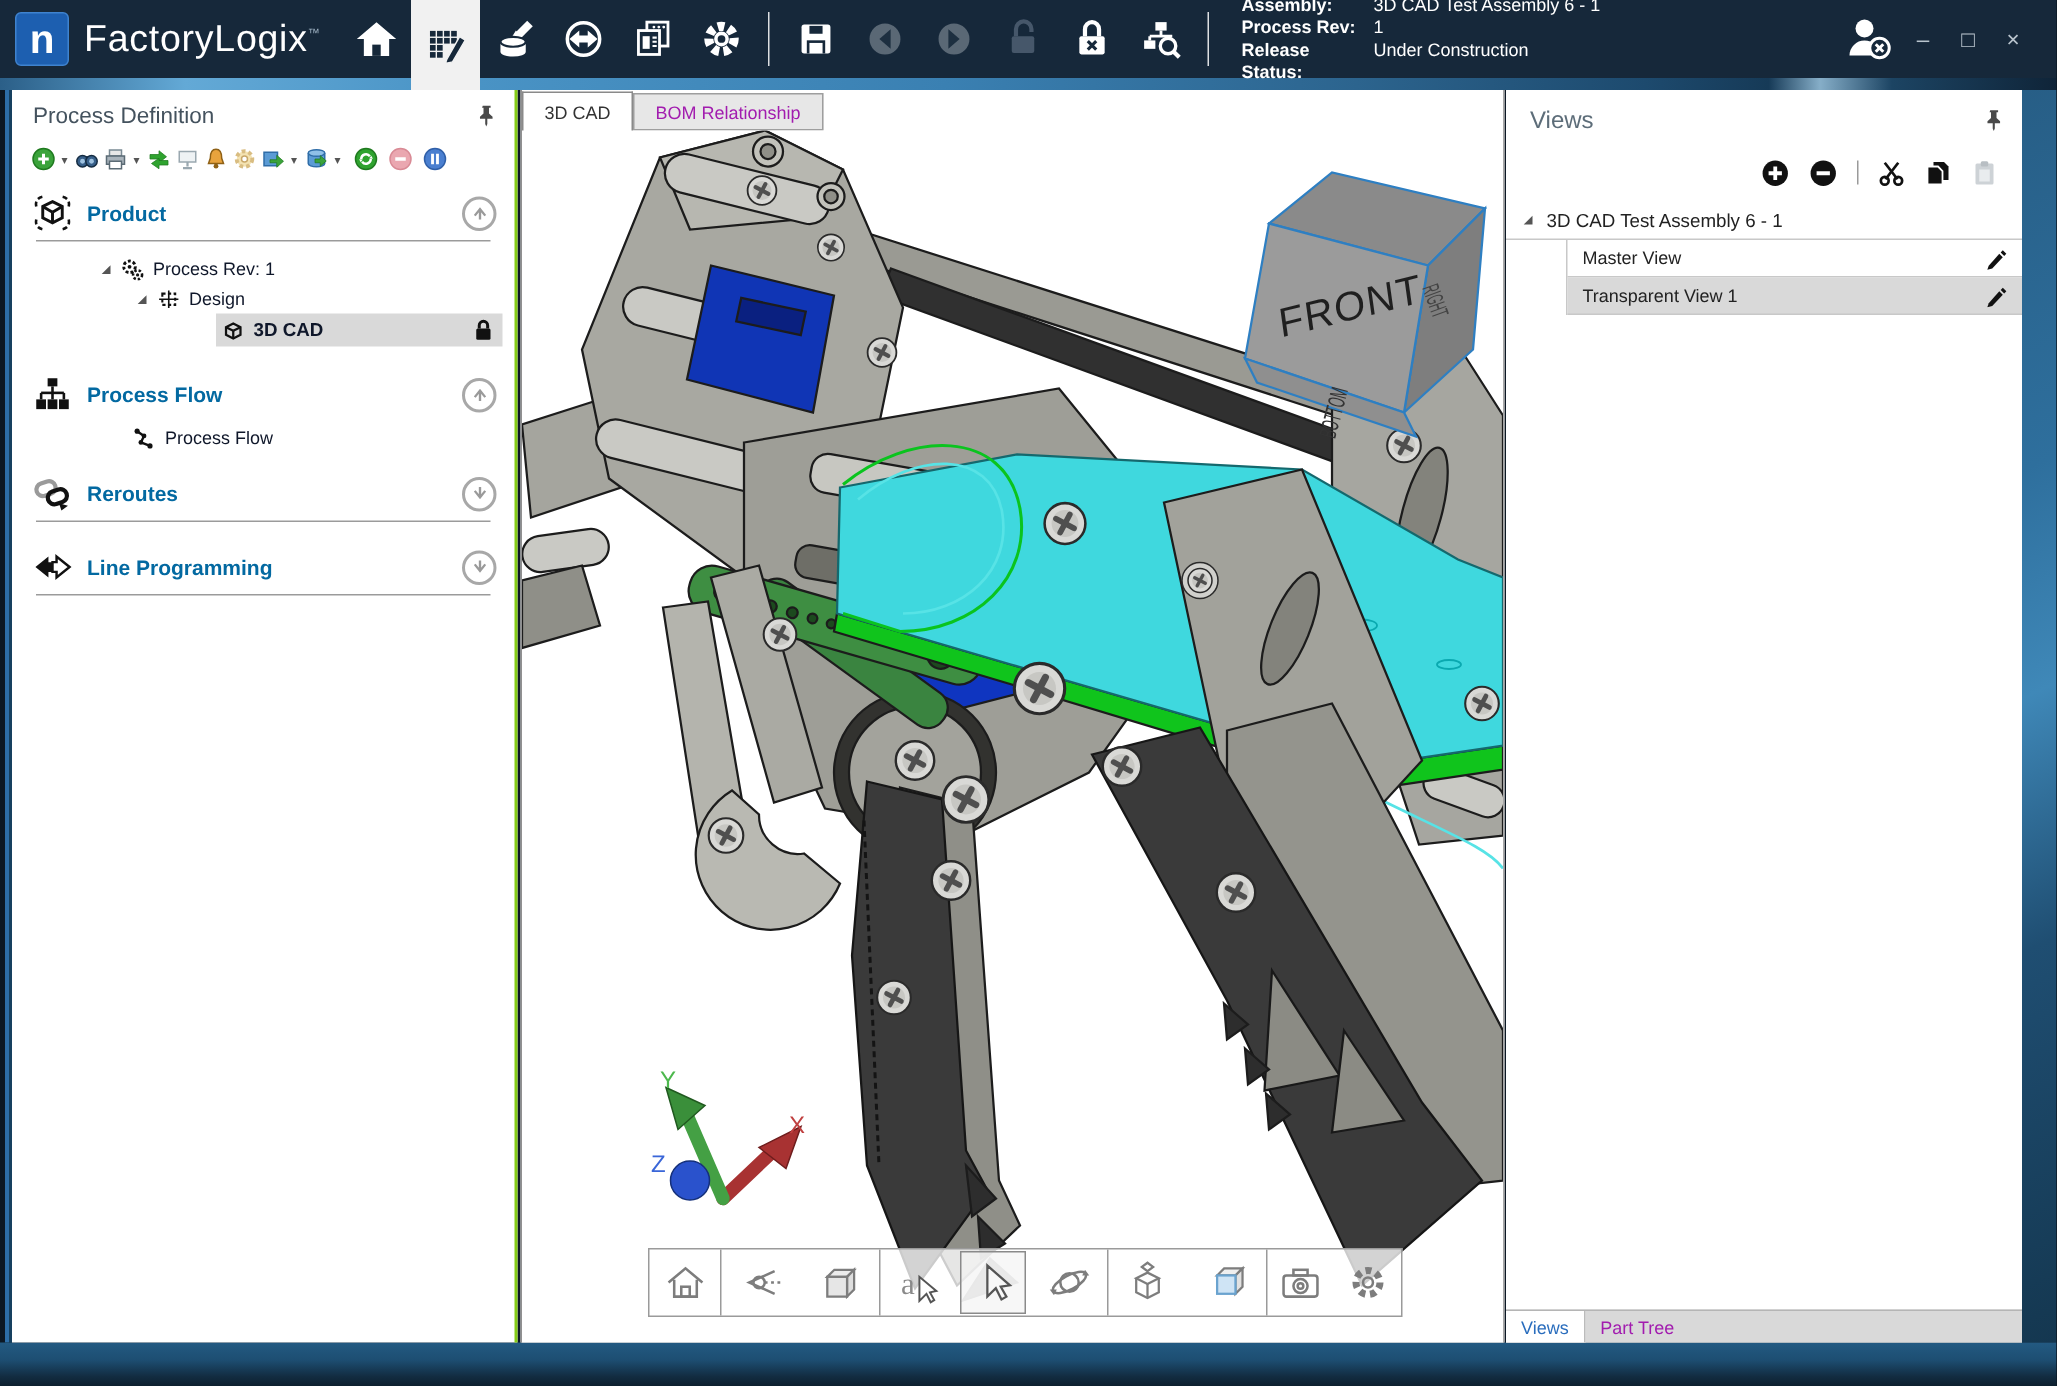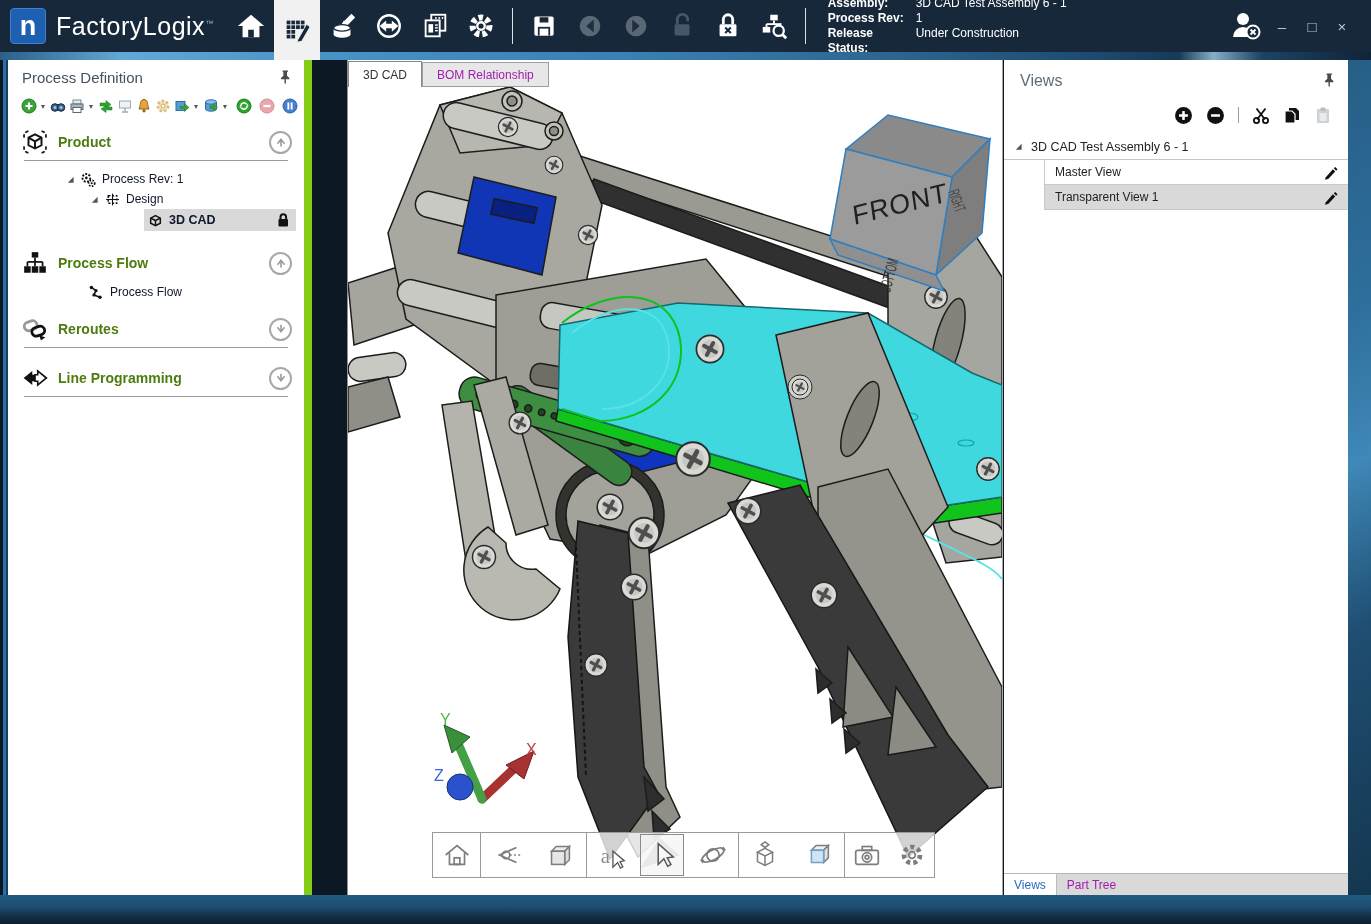--- a/index.html
+++ b/index.html
@@ -21,28 +21,28 @@
   .tb-btn { width:46px; height:52px; display:flex; align-items:center; justify-content:center; flex:0 0 auto; }
   .tb-btn.active { background:#f1f1f1; height:60px; margin-top:8px; }
   .tb-sep { width:1px; height:36px; background:rgba(255,255,255,0.85); margin:0 8px; flex:0 0 auto; }
   .tb-info { margin-left:14px; color:#fff; font-size:12px; line-height:15px; flex:0 0 auto; }
   .tb-info .row { display:flex; }
   .tb-info .lbl { font-weight:bold; width:88px; }
   .tb-right { margin-left:auto; display:flex; align-items:center; padding-right:14px; }
   .win-ctl { color:#b9c4cd; font-size:15px; width:30px; text-align:center; }
 
   
-  .left-panel { position:absolute; top:60px; left:8px; width:304px; height:835px; background:#fff; border-right:8px solid #84cc16; z-index:5; }
+  .left-panel { position:absolute; top:60px; left:8px; width:337px; height:835px; background:#fff; border-right:2px solid #84cc16; z-index:5; }
   .panel-head { height:34px; display:flex; align-items:center; padding:0 12px 0 14px; }
   .panel-title { font-size:15px; color:#44525e; flex:1; }
   .lp-toolbar { height:24px; display:flex; align-items:center; padding-left:13px; gap:3px; }
   .lp-toolbar .ic { display:flex; align-items:center; }
   .caret { font-size:8px; color:#555; margin:0 2px 0 1px; }
   .section { height:36px; display:flex; align-items:center; padding:0 12px 0 14px; }
-  .section .s-label { font-weight:bold; font-size:14px; color:#4d7c0f; flex:1; margin-left:10px; }
+  .section .s-label { font-weight:bold; font-size:14px; color:#0369a1; flex:1; margin-left:10px; }
   .circ-arrow { width:23px; height:23px; border:2px solid #a8a8a8; border-radius:50%; display:flex; align-items:center; justify-content:center; }
   .lp-sep { height:1px; background:#9b9b9b; margin:0 16px; }
   .trow { height:20px; display:flex; align-items:center; font-size:12px; color:#0f172a;margin-left:40px; }
   .trow .ticon { margin-right:6px; flex:0 0 auto; }
   .texp { margin-right:6px; flex:0 0 auto; }
   .sel-row { margin-left:96px; margin-right:8px; flex:1; background:#d9d9d9; height:22px; display:flex; align-items:center; }
   .sel-row .t { font-weight:bold; font-size:12.5px; flex:1; }
 
   
   .center { position:absolute; top:60px; left:347px; width:656px; height:835px; background:#fff; border-right:1px solid #a8a8a8; border-left:1px solid #909090; }

